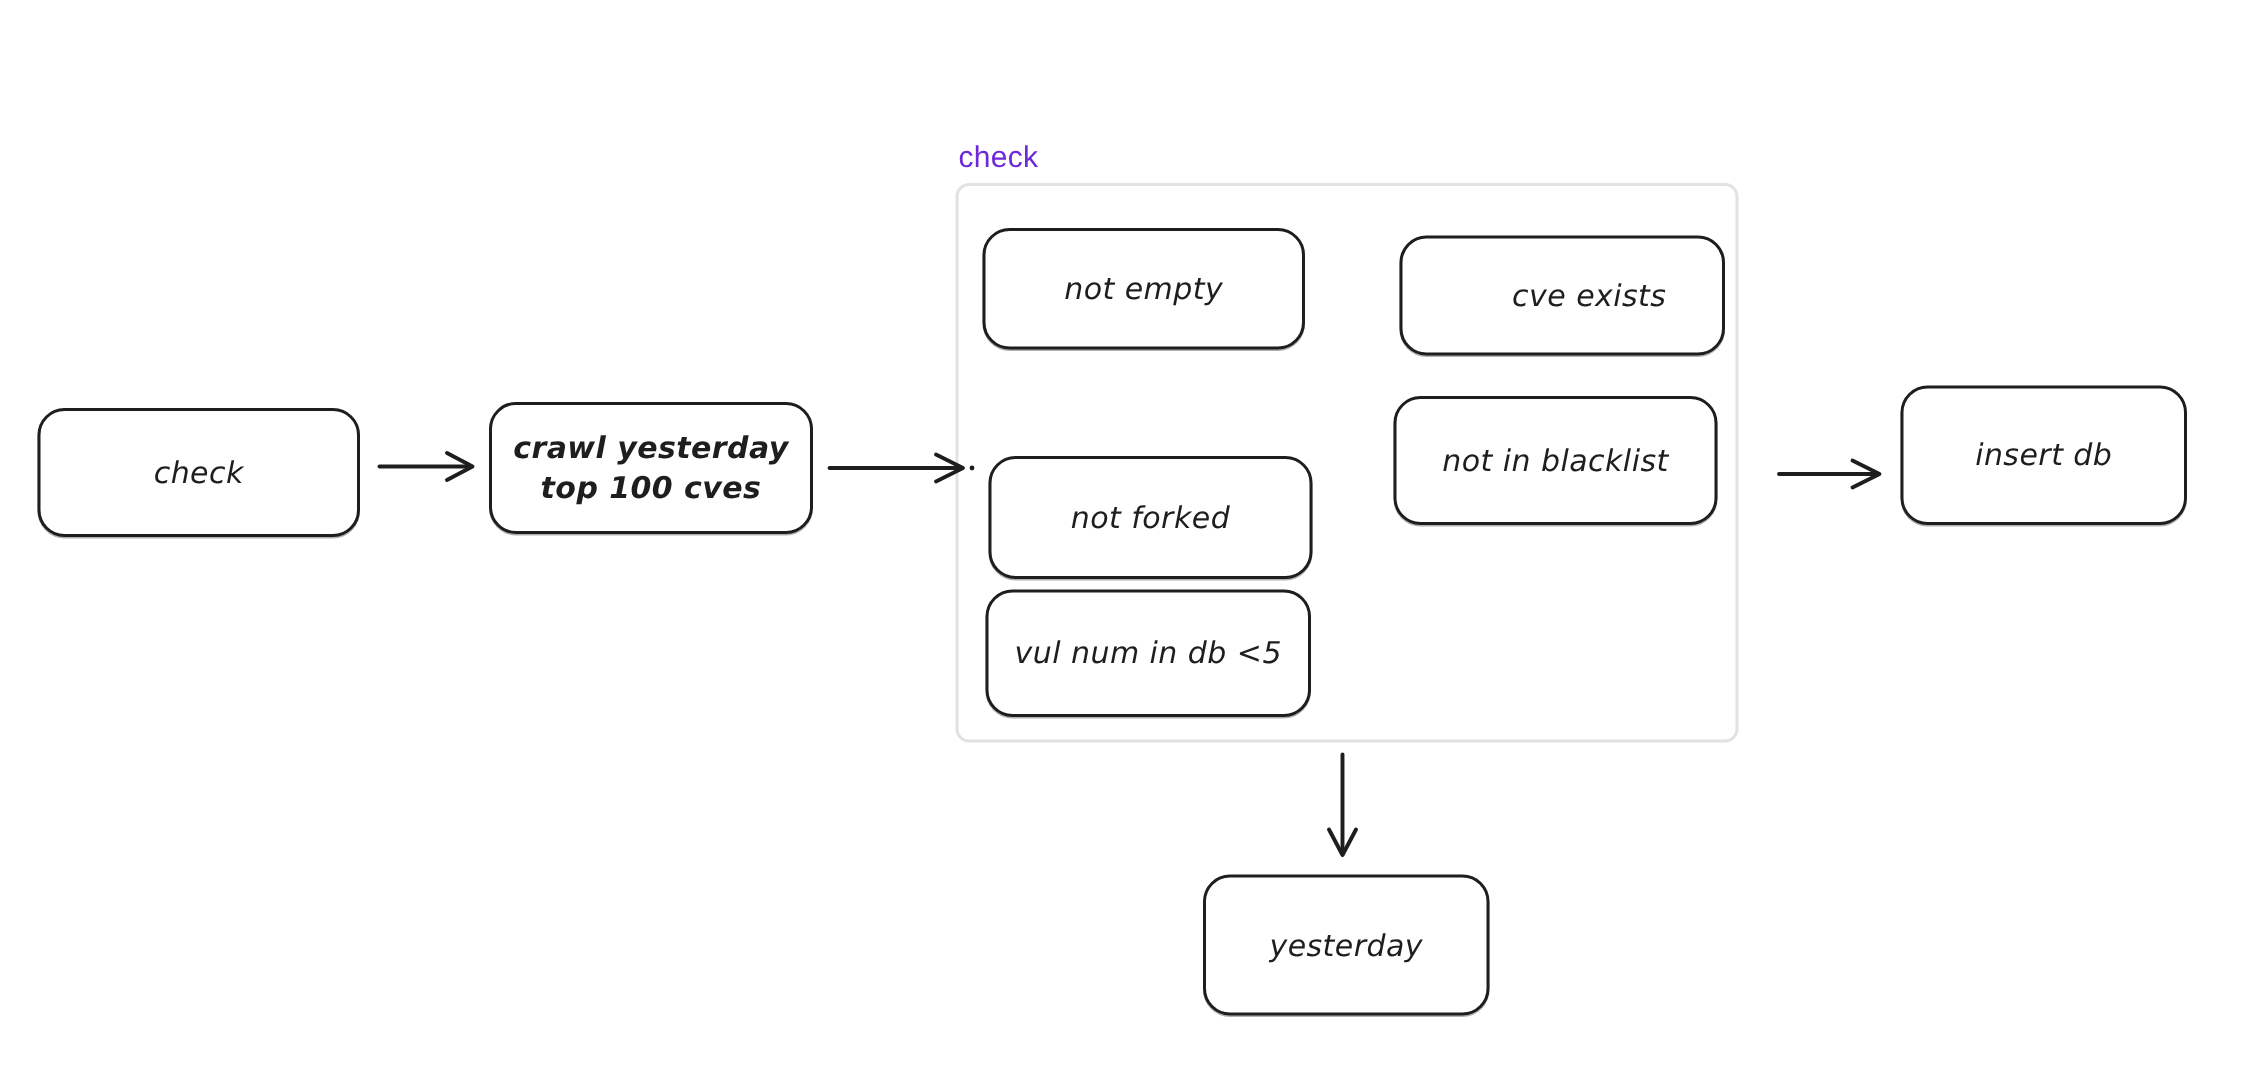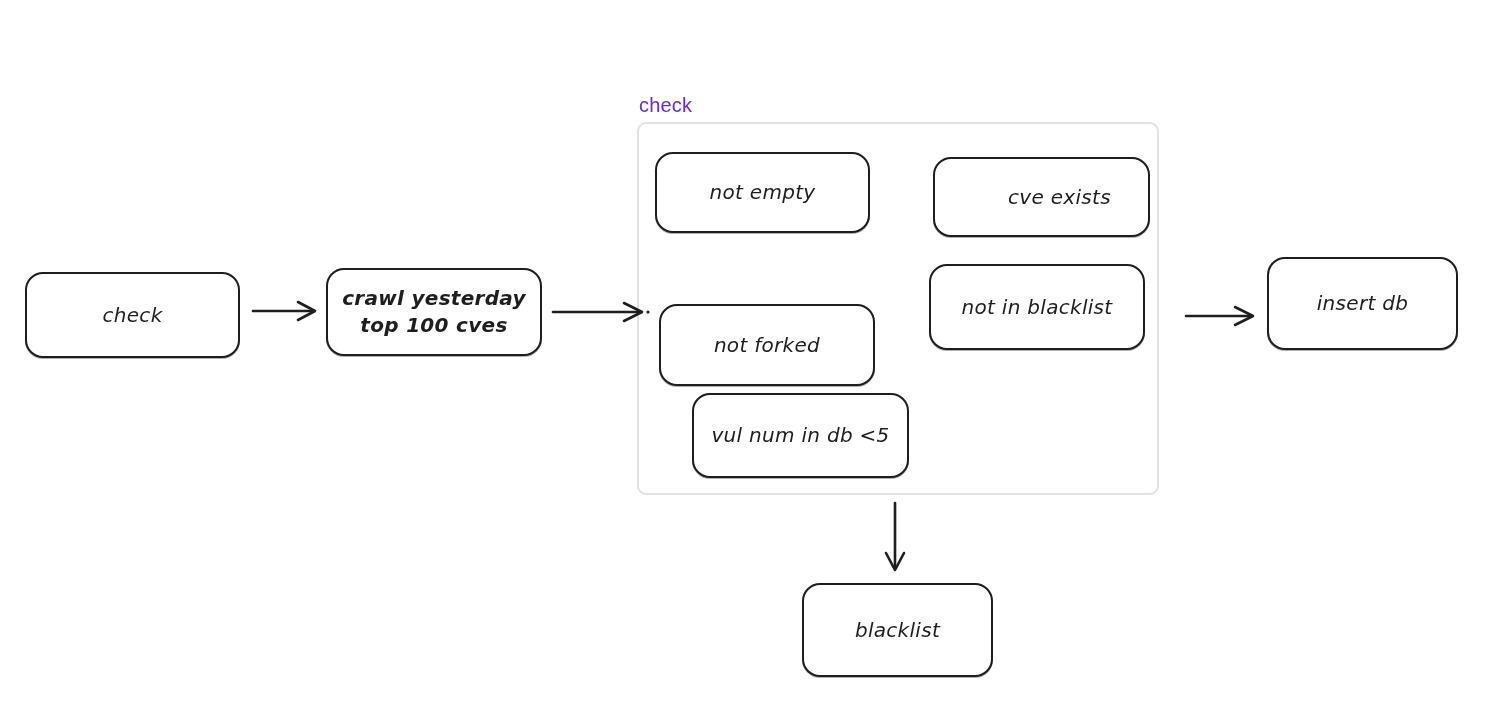--- a/index.html
+++ b/index.html
@@ -121,26 +121,26 @@
   </div>
 
   <div class="node" style="left:659px; top:272px; width:216px; height:82px;margin-top:32px;">
     <span class="label">not forked</span>
   </div>
 
   <div class="node" style="left:929px; top:264px; width:216px; height:86px;">
     <span class="label">not in blacklist</span>
   </div>
 
-  <div class="node" style="left:657px; top:393px; width:217px; height:85px;margin-left:35px;">
+  <div class="node" style="left:657px; top:393px; width:217px; height:85px;">
     <span class="label">vul num in db &lt;5</span>
   </div>
 
 
   <div class="node" style="left:1267px; top:257px; width:191px; height:93px;">
     <span class="label">insert db</span>
   </div>
 
   <div class="node" style="left:802px; top:583px; width:191px; height:94px;">
-    <span class="label">blacklist</span>
+    <span class="label">yesterday</span>
   </div>
 
 </div>
 
 </body></html>

